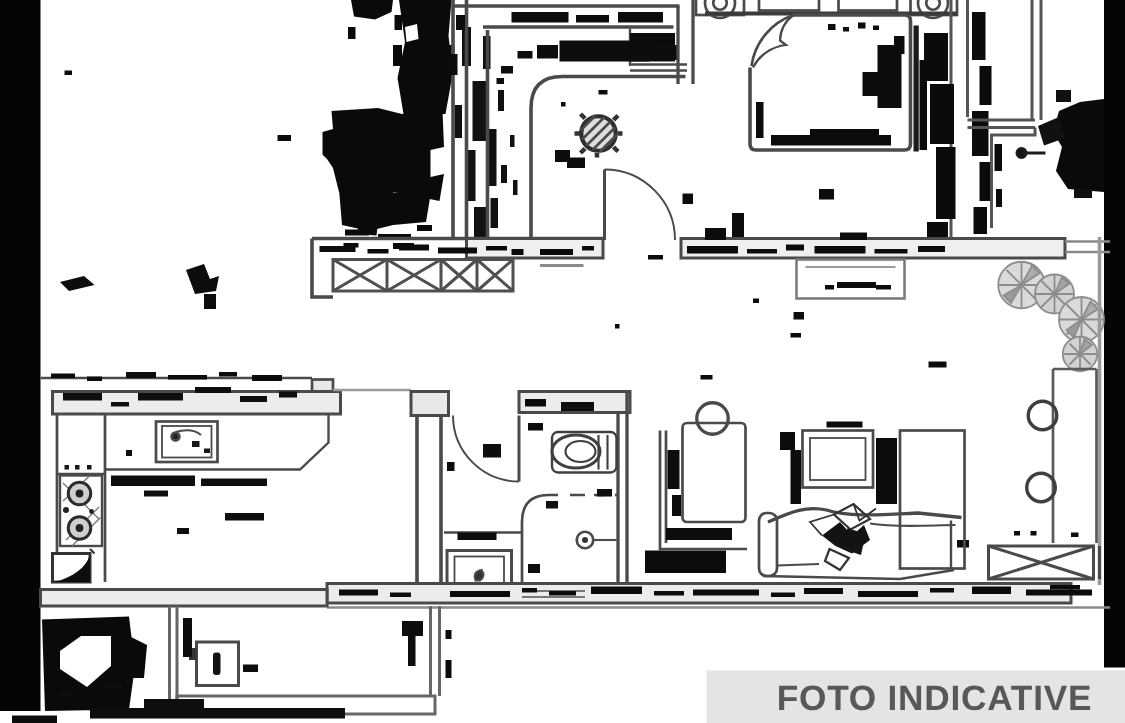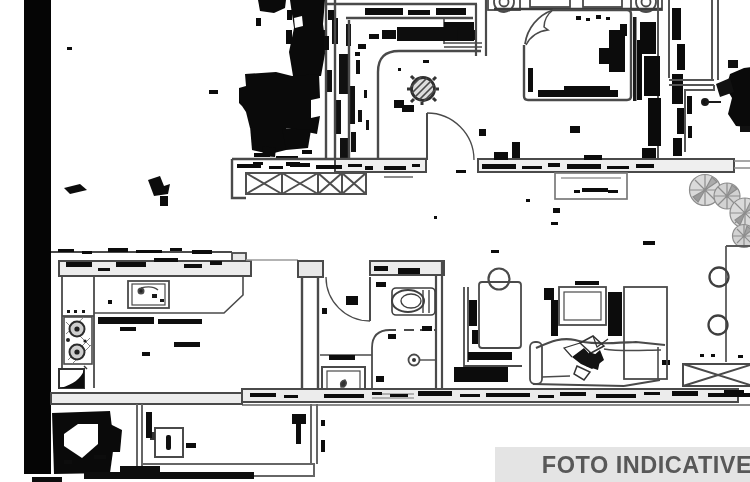--- a/index.html
+++ b/index.html
@@ -1,16 +1,16 @@
 <!DOCTYPE html>
 <html><head>
 <meta charset="utf-8">
 <style>
   html,body{margin:0;padding:0;background:#fff;}
-  #plan{width:607px;height:482px;position:relative;font-family:"Liberation Sans",sans-serif;padding-left:24px;}
+  #plan{width:607px;height:482px;position:relative;font-family:"Liberation Sans",sans-serif;}
 </style>
 </head>
 <body>
 <div id="plan">
 <svg width="750" height="482" viewBox="0 0 750 482" xmlns="http://www.w3.org/2000/svg">
 <rect x="0" y="0" width="750" height="482" fill="#ffffff"></rect>
 
 <rect x="0" y="0" width="27" height="474" fill="#050505"></rect>
 
 <rect x="736" y="0" width="14" height="445" fill="#050505"></rect>

